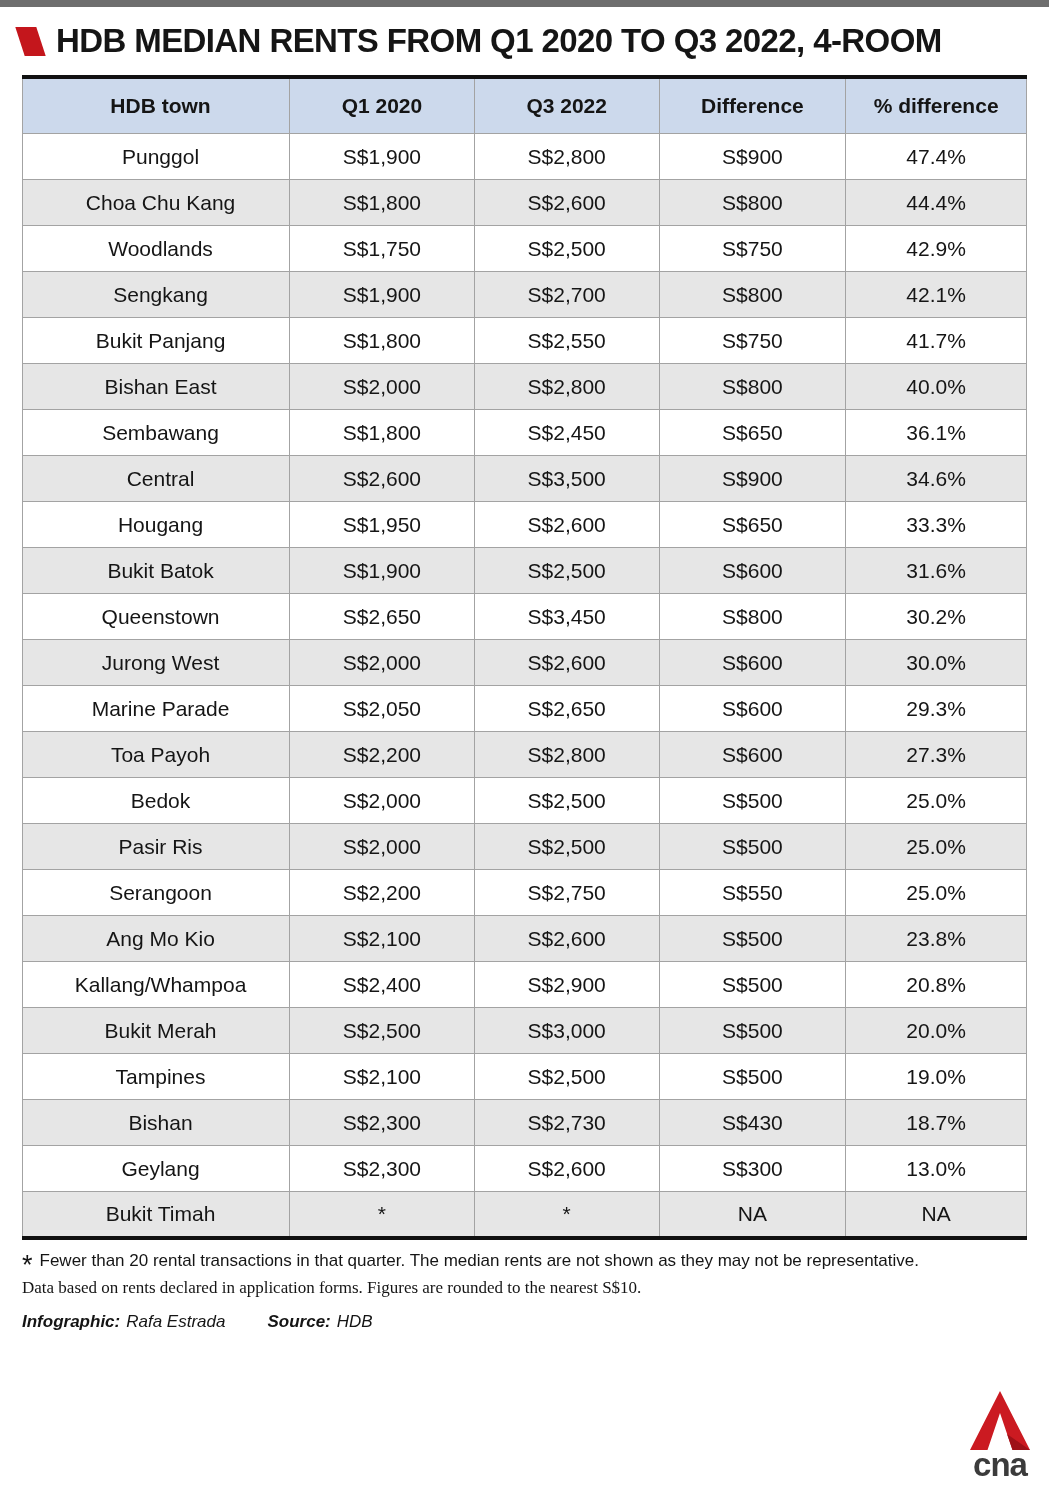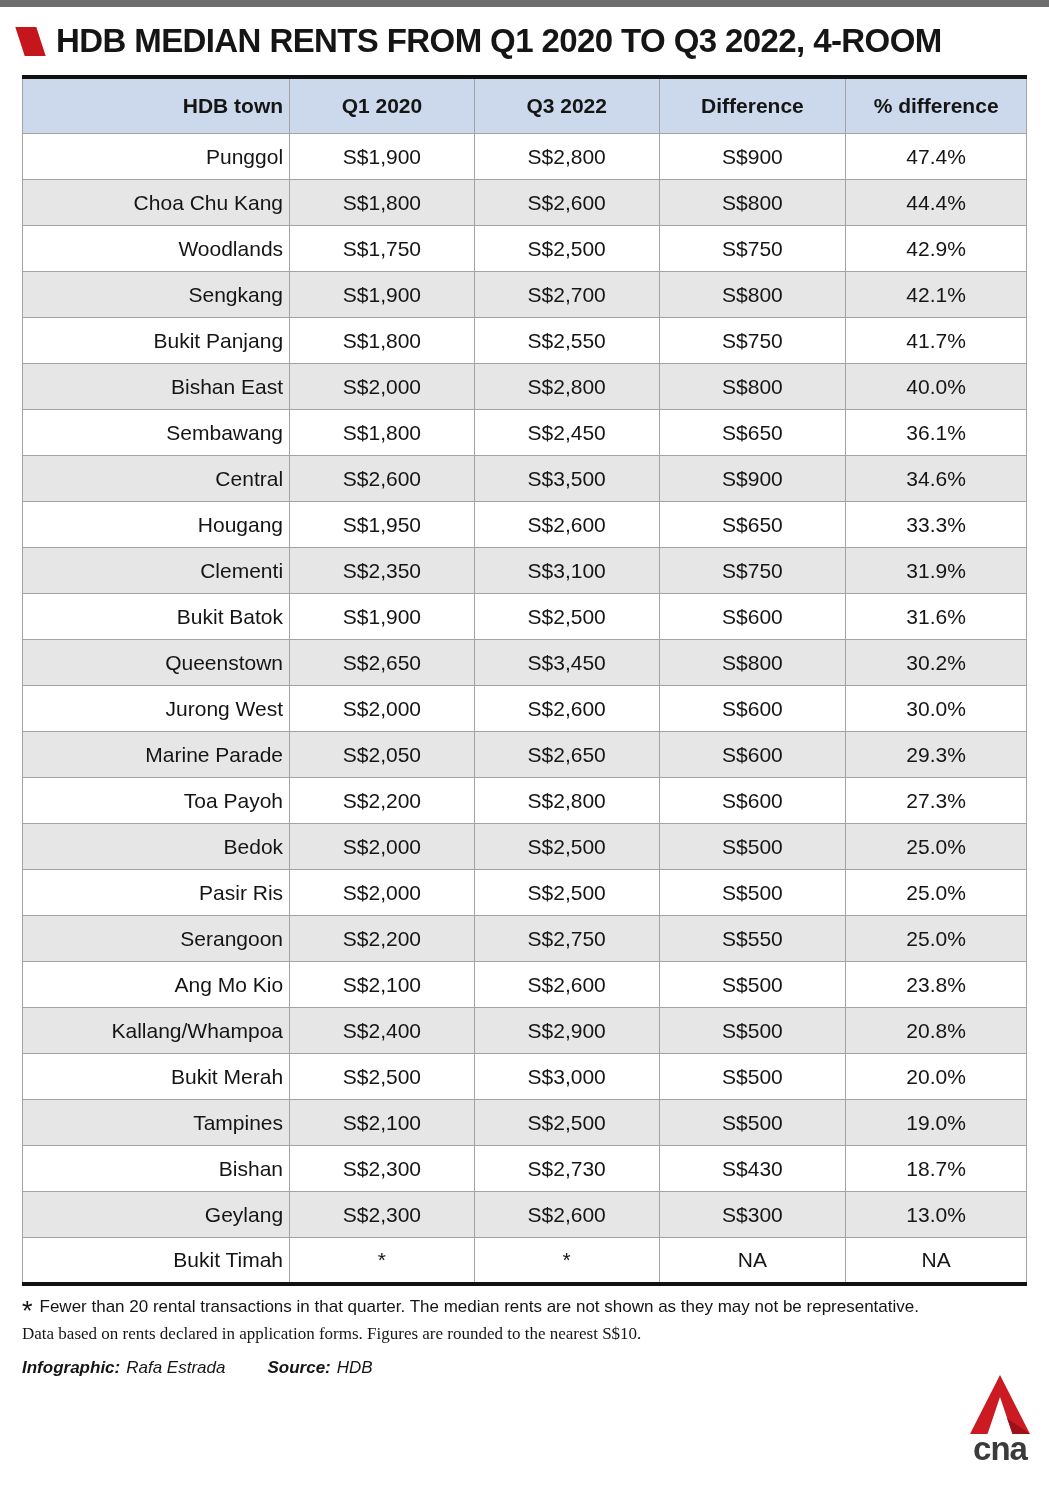--- a/index.html
+++ b/index.html
@@ -56,21 +56,21 @@
     padding:0 6px;
   }
   .rent-table th{
     background:var(--header-bg);
     height:57px;
     font-weight:700;
   }
   .rent-table td{height:46px;font-weight:400;}
   .rent-table th:first-child,
   .rent-table td:first-child{
-    text-align:right;
+    text-align:center;
     padding-left:15px;
   }
   .rent-table th:nth-child(1){width:26.6%;}
   .rent-table th:nth-child(2){width:18.4%;}
   .rent-table th:nth-child(3){width:18.4%;text-align:center;}
   .rent-table th:nth-child(4){width:18.6%;}
   .rent-table th:nth-child(5){width:18.0%;}
   .rent-table tbody tr:nth-child(even){background:var(--alt-row);}
   .rent-table tbody tr:nth-child(odd){background:#ffffff;}
 
@@ -95,21 +95,21 @@
     font-size:17px;
     font-style:italic;
   }
   .credits .label{font-weight:700;}
   .credits .value{font-weight:400;margin-left:6px;}
   .credits .sep{display:inline-block;width:42px;}
 
   .cna-logo{
     position:absolute;
     right:11px;
-    bottom:36px;
+    bottom:20px;
     width:76px;
     text-align:center;
   }
   .cna-logo svg{display:block;margin:0 auto;}
   .cna-logo .cna-text{
     font-size:33px;
     font-weight:700;
     letter-spacing:-1px;
     color:#3b3b3b;
     line-height:0.9;
@@ -195,27 +195,20 @@
           <td>34.6%</td>
         </tr>
         <tr>
           <td>Hougang</td>
           <td>S$1,950</td>
           <td>S$2,600</td>
           <td>S$650</td>
           <td>33.3%</td>
         </tr>
         <tr>
-          <td>Clementi</td>
-          <td>S$2,350</td>
-          <td>S$3,100</td>
-          <td>S$750</td>
-          <td>31.9%</td>
-        </tr>
-        <tr>
           <td>Bukit Batok</td>
           <td>S$1,900</td>
           <td>S$2,500</td>
           <td>S$600</td>
           <td>31.6%</td>
         </tr>
         <tr>
           <td>Queenstown</td>
           <td>S$2,650</td>
           <td>S$3,450</td>

